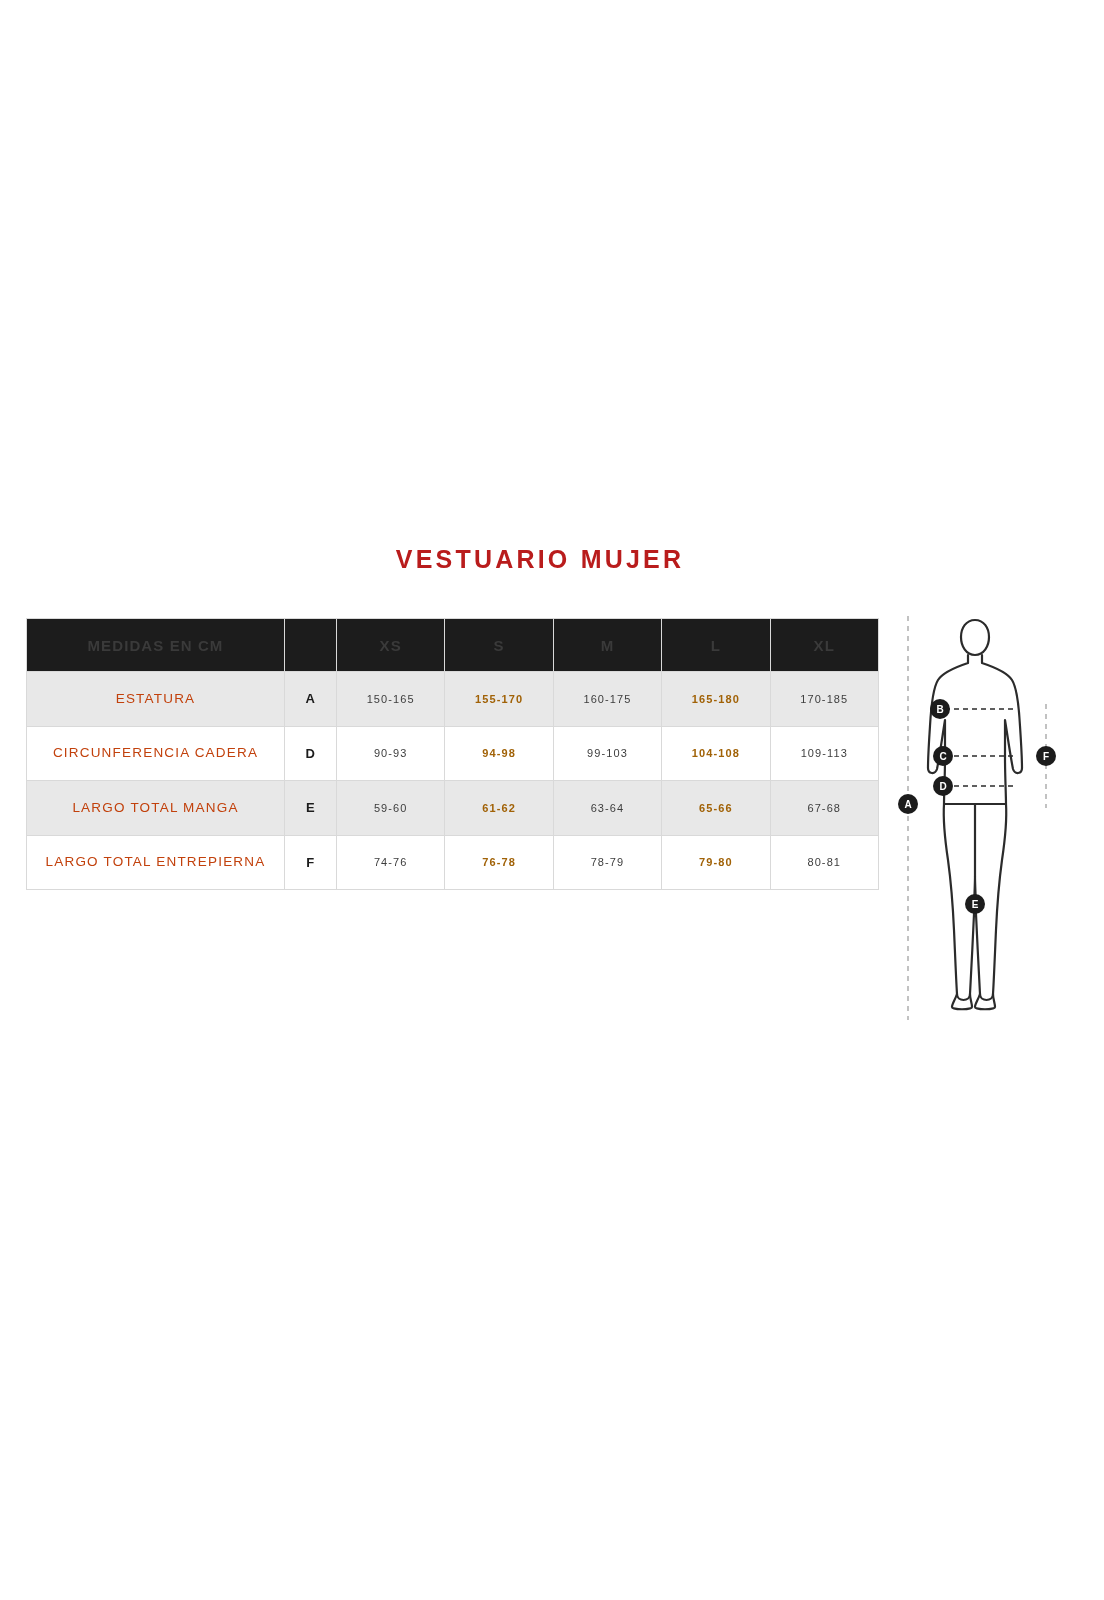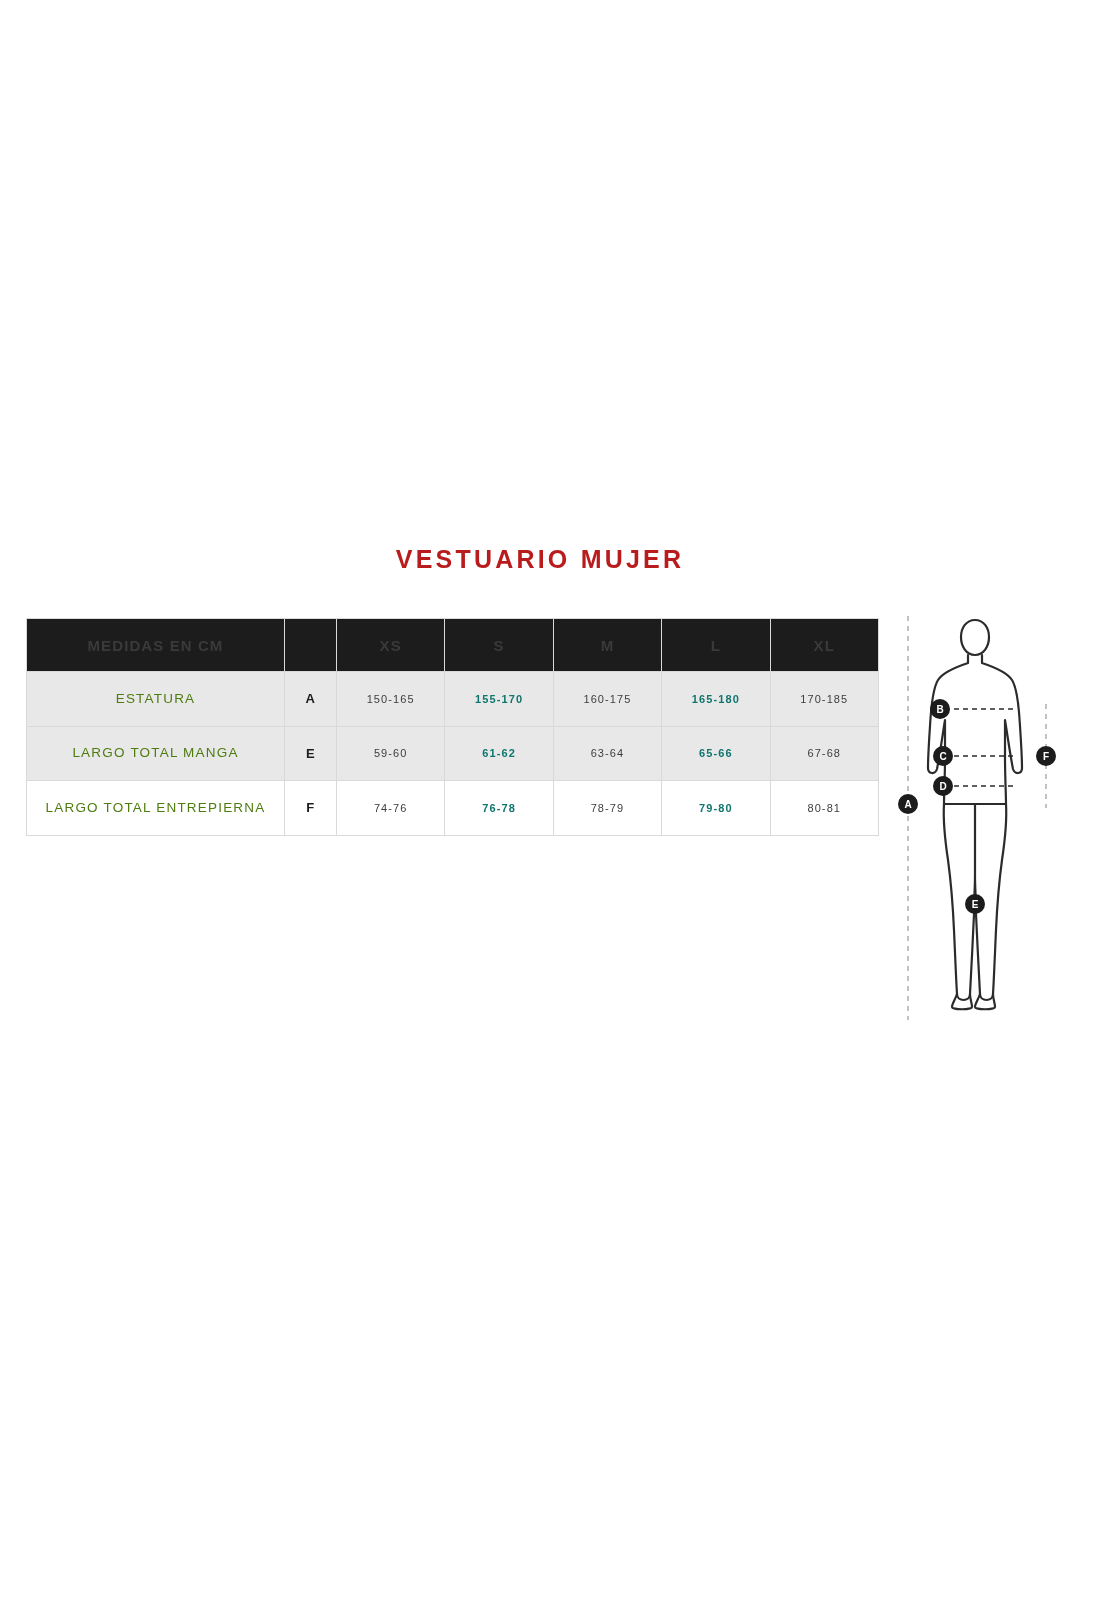--- a/index.html
+++ b/index.html
@@ -79,38 +79,38 @@
   tbody tr.row-even td {
     background: #ffffff;
   }
 
   tbody td.measure {
     text-align: center;
     font-size: 13.5px;
     letter-spacing: 1.2px;
     padding: 0 6px;
     line-height: 1.35;
-    color: #4d7c0f;
+    color: #c2410c;
   }
 
   tbody td.letter {
     font-weight: bold;
     font-size: 13px;
     letter-spacing: 0.5px;
     color: #1c1c1c;
   }
 
   tbody td.val {
     font-size: 11px;
     letter-spacing: 1.1px;
     color: #3d3d3d;
   }
   tbody td.val.bold {
     font-weight: bold;
-    color: #0f766e;
+    color: #a16207;
   }
 
   tbody tr { height: 54.5px; }
 
   
   col.c-label { width: 258px; }
   col.c-letter { width: 52px; }
   col.c-size { width: 108.4px; }
 
   
@@ -154,20 +154,29 @@
       </thead>
       <tbody>
         <tr class="row-odd">
           <td class="measure">ESTATURA</td>
           <td class="letter">A</td>
           <td class="val">150-165</td>
           <td class="val bold">155-170</td>
           <td class="val">160-175</td>
           <td class="val bold">165-180</td>
           <td class="val">170-185</td>
+        </tr>
+        <tr class="row-even">
+          <td class="measure">CIRCUNFERENCIA CADERA</td>
+          <td class="letter">D</td>
+          <td class="val">90-93</td>
+          <td class="val bold">94-98</td>
+          <td class="val">99-103</td>
+          <td class="val bold">104-108</td>
+          <td class="val">109-113</td>
         </tr>
         <tr class="row-odd">
           <td class="measure">LARGO TOTAL MANGA</td>
           <td class="letter">E</td>
           <td class="val">59-60</td>
           <td class="val bold">61-62</td>
           <td class="val">63-64</td>
           <td class="val bold">65-66</td>
           <td class="val">67-68</td>
         </tr>

